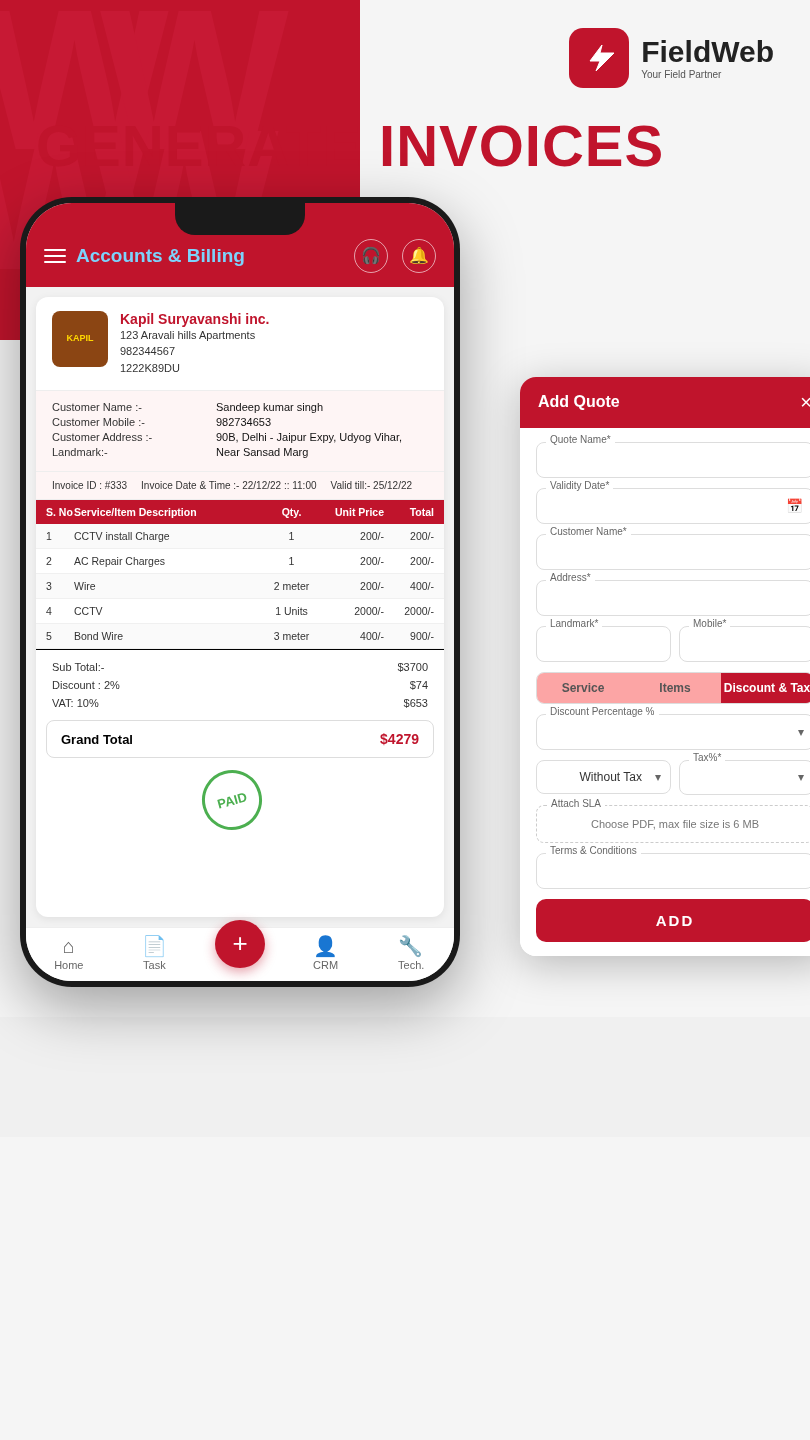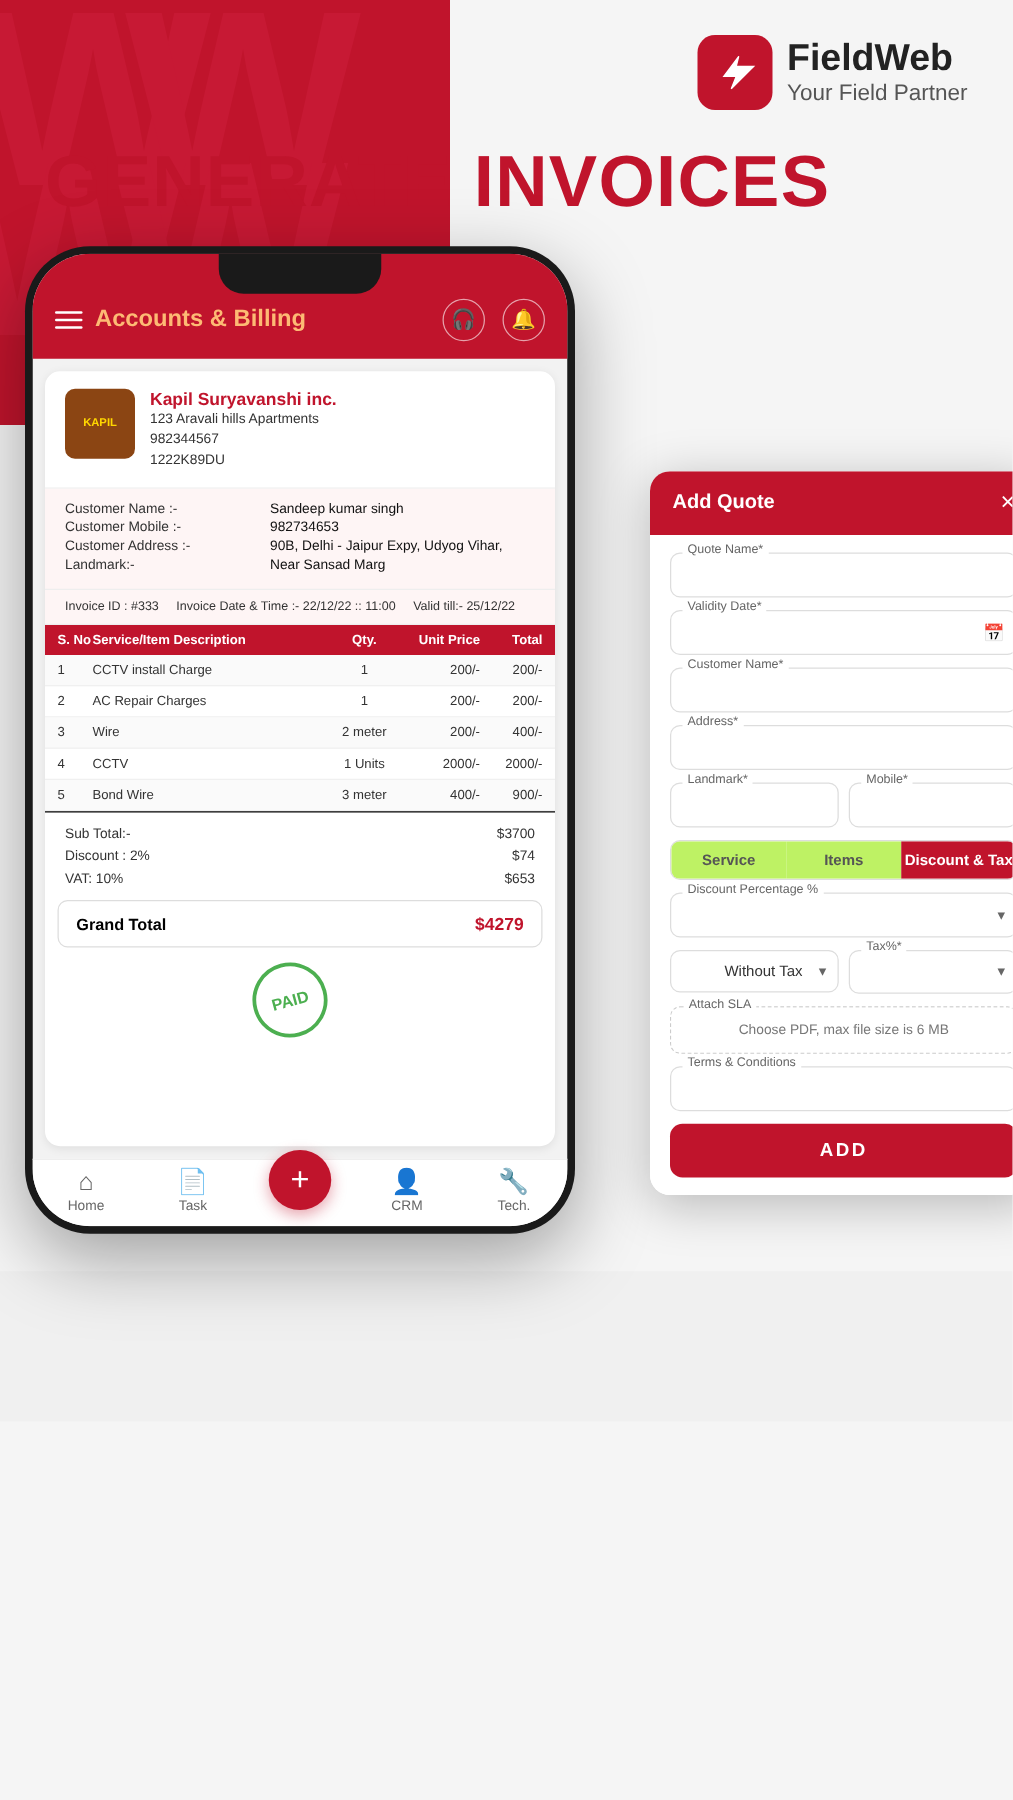--- a/index.html
+++ b/index.html
@@ -67,21 +67,21 @@
       display: flex;
       flex-direction: column;
     }
     .logo-name {
       font-size: 30px;
       font-weight: 800;
       color: #222;
       line-height: 1;
     }
     .logo-sub {
-      font-size: 18px;
+      font-size: 10px;
       color: #555;
       margin-top: 2px;
     }
 
     
     .headline-area {
       position: relative;
       z-index: 10;
       padding: 28px 36px 10px 36px;
     }
@@ -163,21 +163,21 @@
       cursor: pointer;
     }
     .hamburger-icon span {
       display: block;
       width: 22px;
       height: 2px;
       background: #fff;
       border-radius: 2px;
     }
     .app-title {
-      color: #fdba74;
+      color: #7dd3fc;
       font-size: 19px;
       font-weight: 700;
     }
     .app-bar-right {
       display: flex;
       gap: 14px;
       align-items: center;
     }
     .icon-circle {
       width: 34px;
@@ -444,21 +444,21 @@
       overflow: hidden;
     }
     .tab-btn {
       flex: 1;
       padding: 8px 0;
       text-align: center;
       font-size: 12px;
       font-weight: 600;
       cursor: pointer;
       color: #555;
-      background: #bef264;
+      background: #fca5a5;
       border: none;
     }
     .tab-btn.active {
       background: #c0142c;
       color: #fff;
     }
 
     
     .tax-row {
       display: flex;

